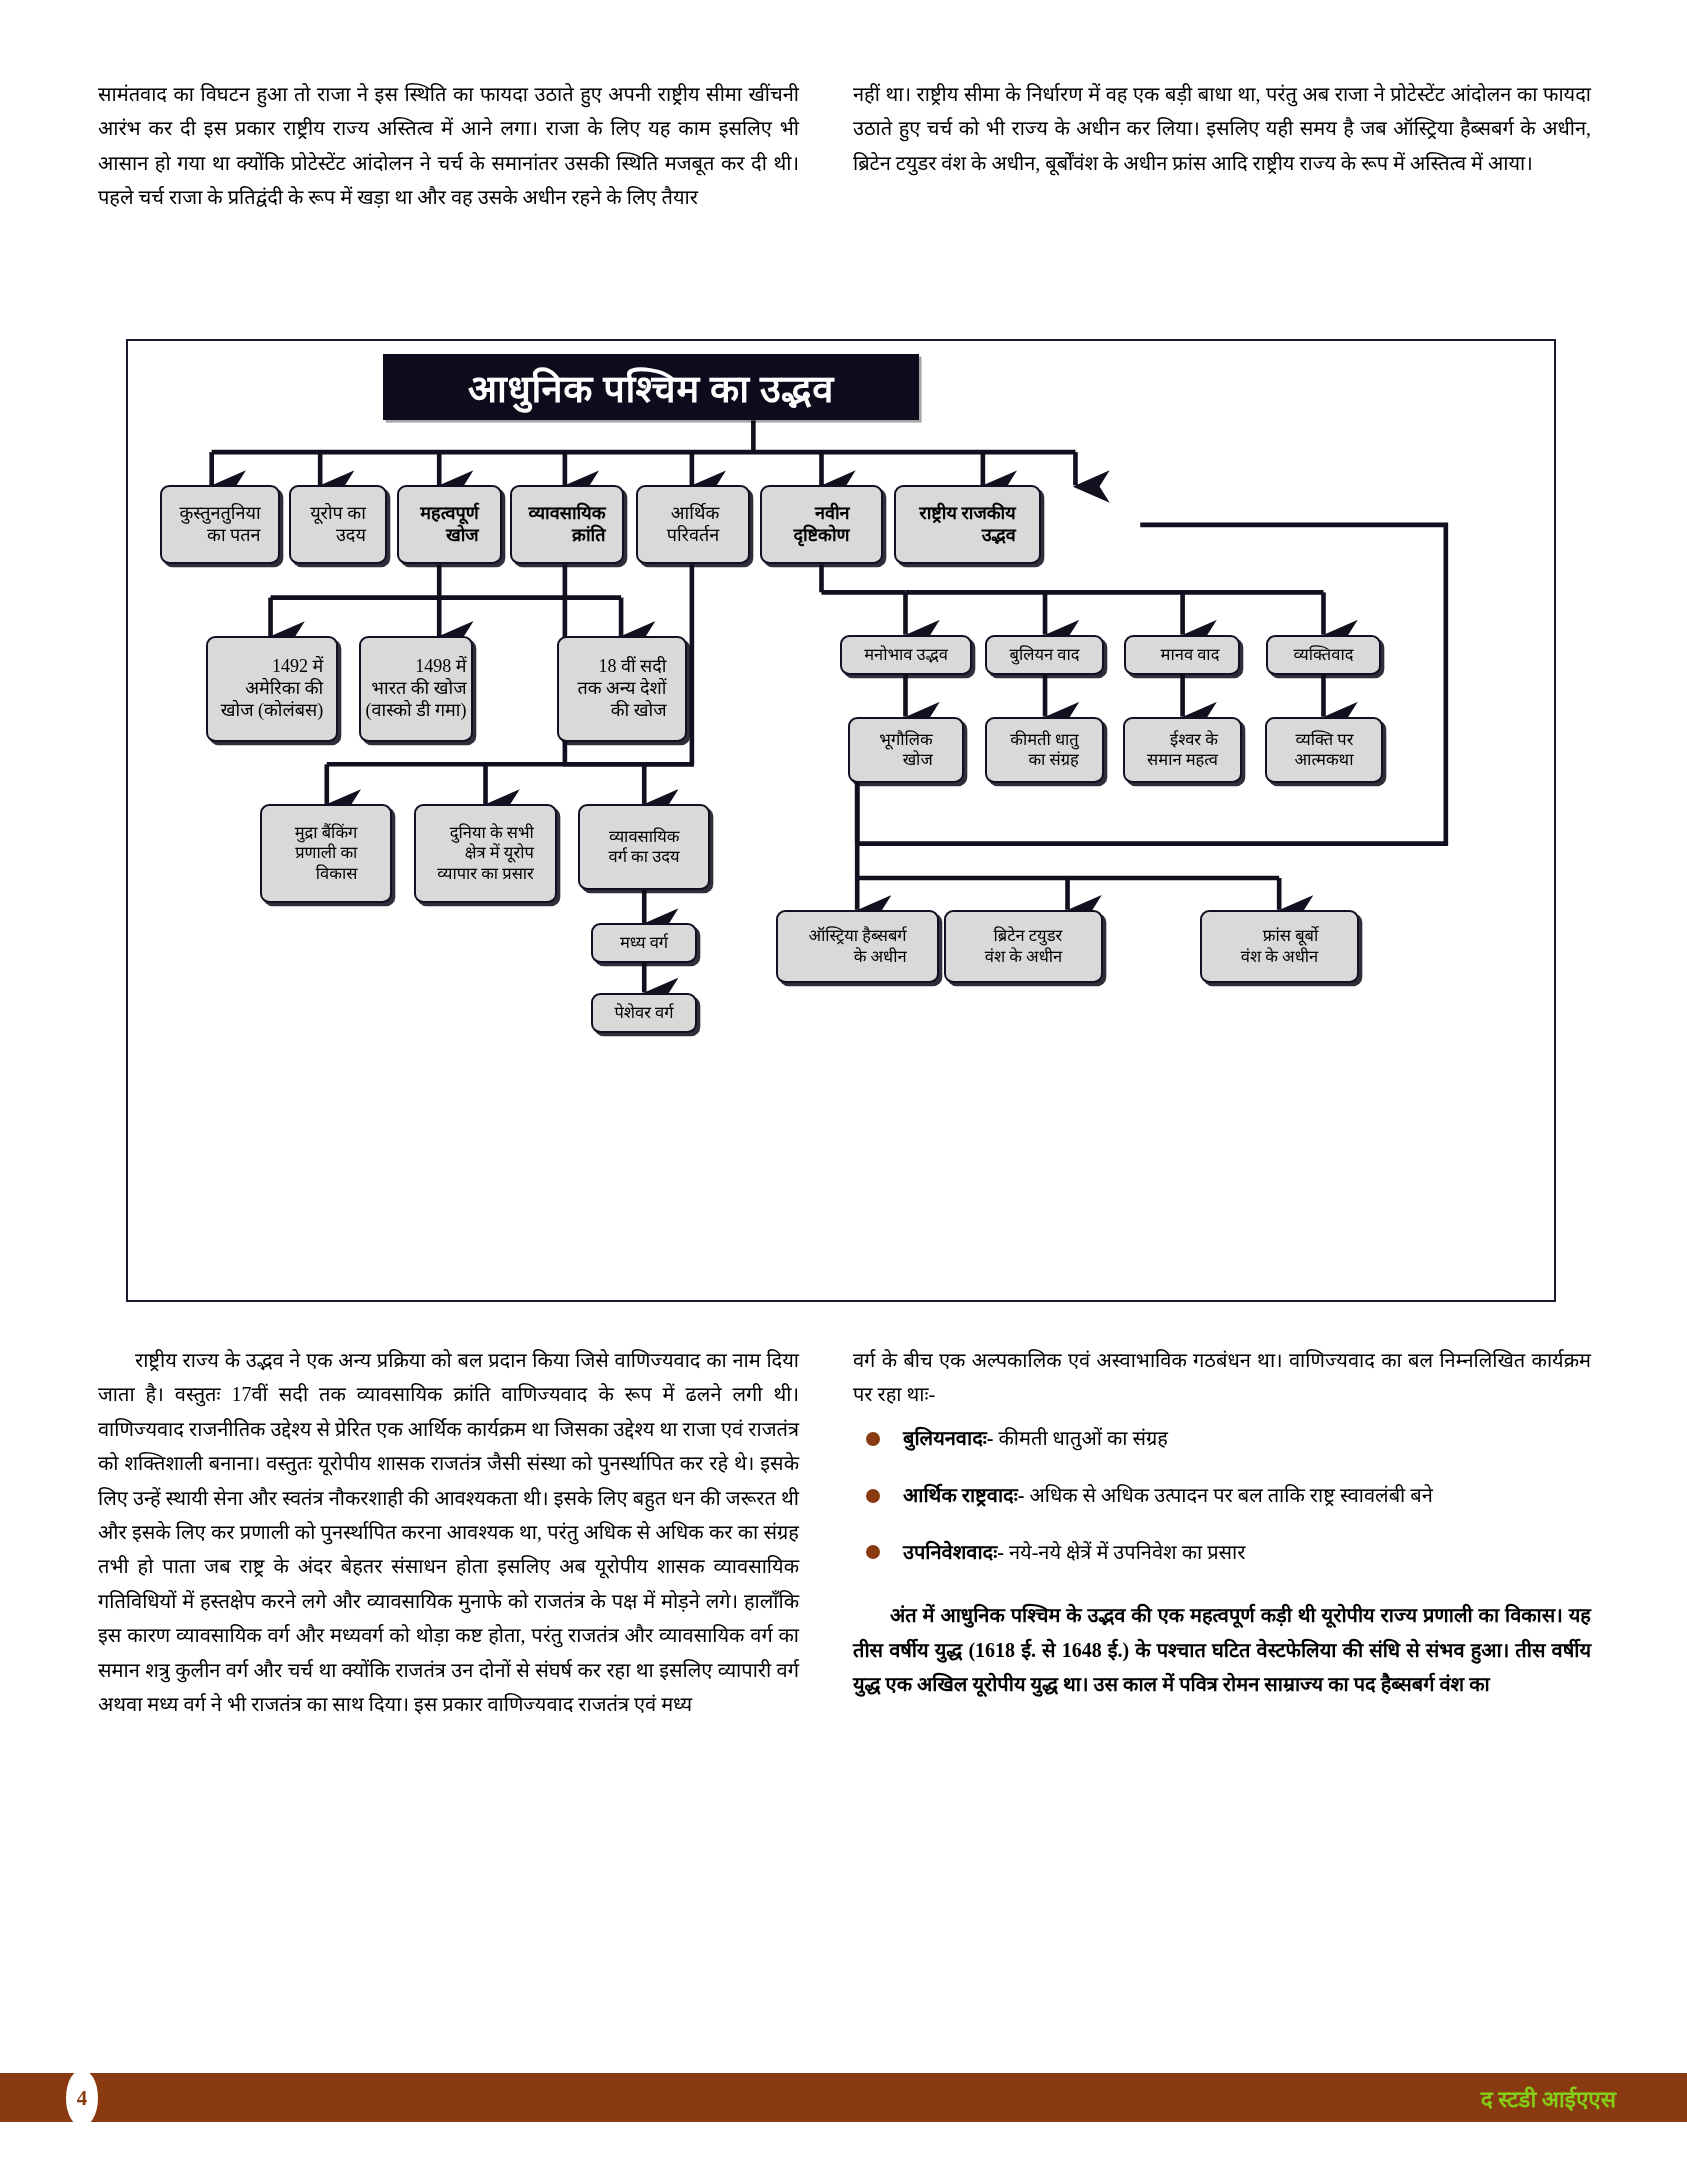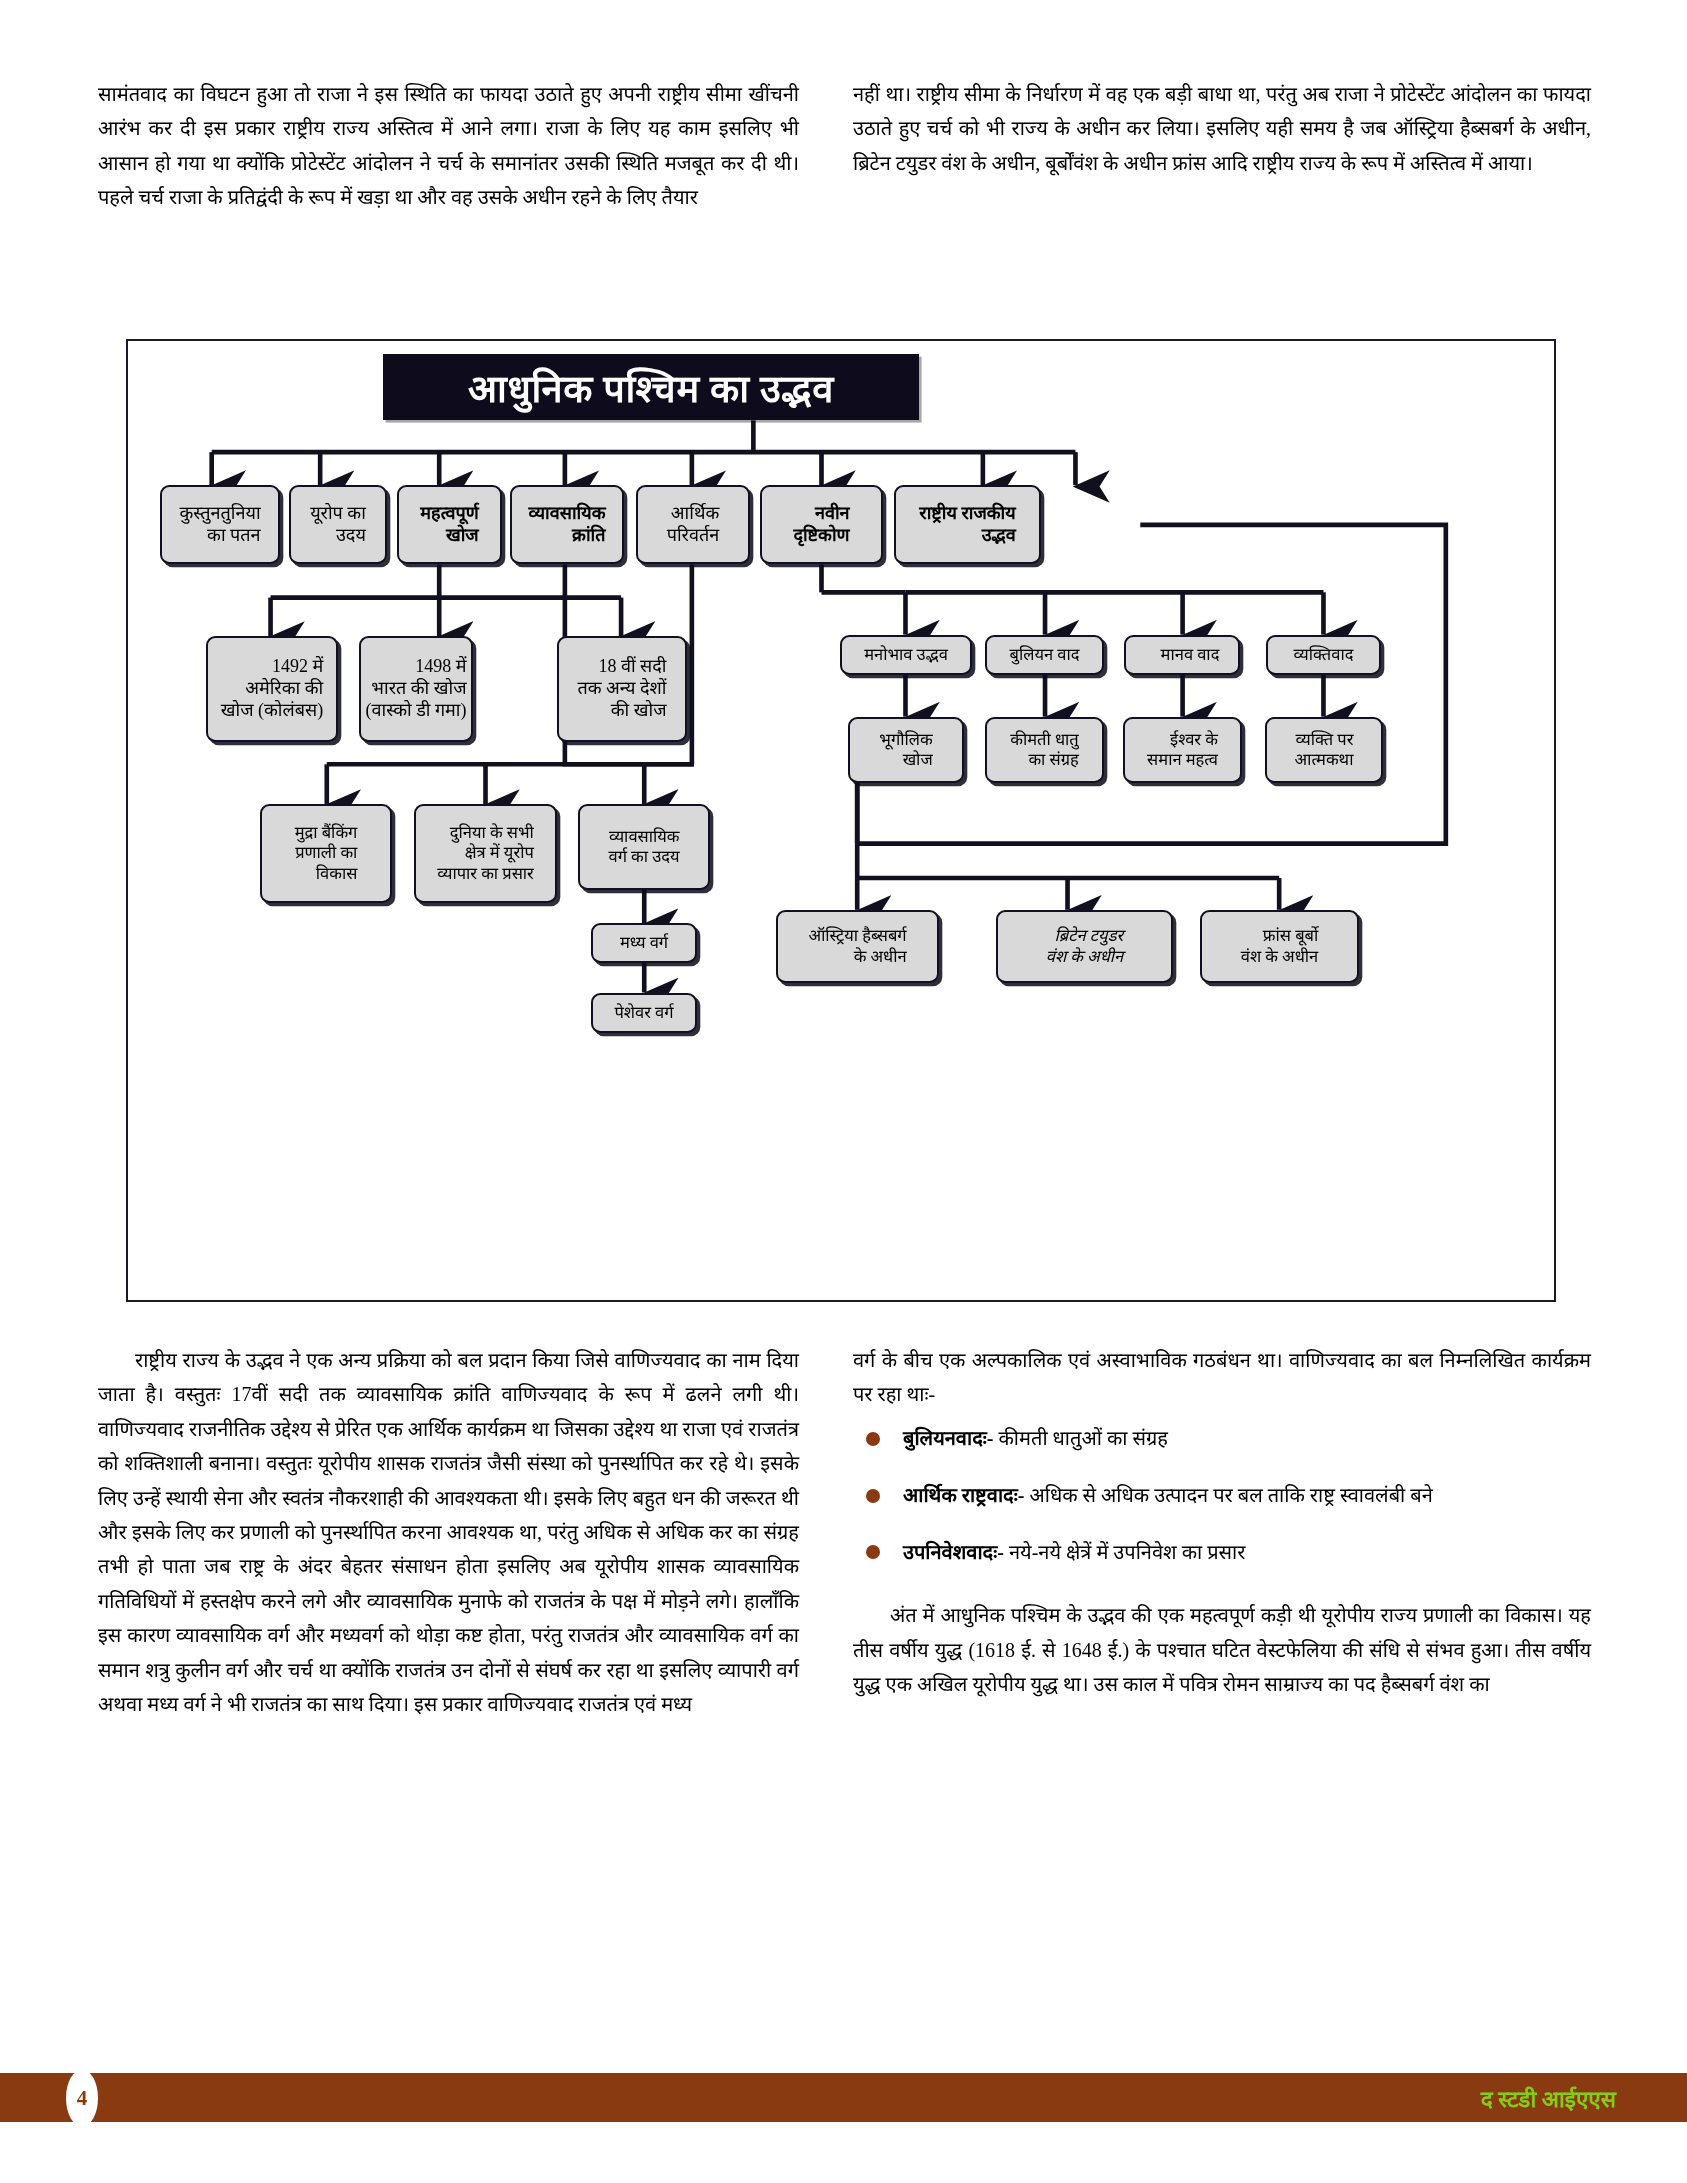--- a/index.html
+++ b/index.html
@@ -204,38 +204,38 @@
       <div class="node sm" style="left:1137px;top:376px;width:118px;height:66px;">व्यक्ति पर<br>आत्मकथा</div>
 
       <div class="node sm" style="left:132px;top:463px;width:132px;height:99px;">मुद्रा बैंकिंग<br>प्रणाली का<br>विकास</div>
       <div class="node sm" style="left:286px;top:463px;width:143px;height:99px;">दुनिया के सभी<br>क्षेत्र में यूरोप<br>व्यापार का प्रसार</div>
       <div class="node sm" style="left:450px;top:463px;width:132px;height:86px;">व्यावसायिक<br>वर्ग का उदय</div>
 
       <div class="node sm" style="left:463px;top:582px;width:106px;height:40px;">मध्य वर्ग</div>
       <div class="node sm" style="left:463px;top:652px;width:106px;height:40px;">पेशेवर वर्ग</div>
 
       <div class="node sm" style="left:648px;top:569px;width:163px;height:73px;">ऑस्ट्रिया हैब्सबर्ग<br>के अधीन</div>
-      <div class="node sm" style="left:868px;top:569px;width:177px;height:73px;font-style:italic;">ब्रिटेन टयुडर<br>वंश के अधीन</div>
+      <div class="node sm" style="left:816px;top:569px;width:159px;height:73px;">ब्रिटेन टयुडर<br>वंश के अधीन</div>
       <div class="node sm" style="left:1072px;top:569px;width:159px;height:73px;">फ्रांस बूर्बो<br>वंश के अधीन</div>
 
     </div>
   </div>
 
   <div id="bottom-left-col" class="col-text">
     <p class="indent">राष्ट्रीय राज्य के उद्भव ने एक अन्य प्रक्रिया को बल प्रदान किया जिसे वाणिज्यवाद का नाम दिया जाता है। वस्तुतः 17वीं सदी तक व्यावसायिक क्रांति वाणिज्यवाद के रूप में ढलने लगी थी। वाणिज्यवाद राजनीतिक उद्देश्य से प्रेरित एक आर्थिक कार्यक्रम था जिसका उद्देश्य था राजा एवं राजतंत्र को शक्तिशाली बनाना। वस्तुतः यूरोपीय शासक राजतंत्र जैसी संस्था को पुनर्स्थापित कर रहे थे। इसके लिए उन्हें स्थायी सेना और स्वतंत्र नौकरशाही की आवश्यकता थी। इसके लिए बहुत धन की जरूरत थी और इसके लिए कर प्रणाली को पुनर्स्थापित करना आवश्यक था, परंतु अधिक से अधिक कर का संग्रह तभी हो पाता जब राष्ट्र के अंदर बेहतर संसाधन होता इसलिए अब यूरोपीय शासक व्यावसायिक गतिविधियों में हस्तक्षेप करने लगे और व्यावसायिक मुनाफे को राजतंत्र के पक्ष में मोड़ने लगे। हालाँकि इस कारण व्यावसायिक वर्ग और मध्यवर्ग को थोड़ा कष्ट होता, परंतु राजतंत्र और व्यावसायिक वर्ग का समान शत्रु कुलीन वर्ग और चर्च था क्योंकि राजतंत्र उन दोनों से संघर्ष कर रहा था इसलिए व्यापारी वर्ग अथवा मध्य वर्ग ने भी राजतंत्र का साथ दिया। इस प्रकार वाणिज्यवाद राजतंत्र एवं मध्य</p>
   </div>
 
   <div id="bottom-right-col" class="col-text">
     <p>वर्ग के बीच एक अल्पकालिक एवं अस्वाभाविक गठबंधन था। वाणिज्यवाद का बल निम्नलिखित कार्यक्रम पर रहा थाः-</p>
     <ul class="bullets" id="bullet-list">
         <li><span class="dot"></span><b>बुलियनवादः-</b><span> कीमती धातुओं का संग्रह</span></li>
         <li><span class="dot"></span><b>आर्थिक राष्ट्रवादः-</b><span> अधिक से अधिक उत्पादन पर बल ताकि राष्ट्र स्वावलंबी बने</span></li>
         <li><span class="dot"></span><b>उपनिवेशवादः-</b><span> नये-नये क्षेत्रें में उपनिवेश का प्रसार</span></li>
       </ul>
-    <p class="indent" style="margin-top:29px;">अंत में आधुनिक पश्चिम के उद्भव की एक महत्वपूर्ण कड़ी थी यूरोपीय राज्य प्रणाली का विकास। यह तीस वर्षीय युद्ध (1618 ई. से 1648 ई.) के पश्चात घटित वेस्टफेलिया की संधि से संभव हुआ। तीस वर्षीय युद्ध एक अखिल यूरोपीय युद्ध था। उस काल में पवित्र रोमन साम्राज्य का पद हैब्सबर्ग वंश का</p>
+    <p class="indent" style="margin-top:29px;font-weight:bold;">अंत में आधुनिक पश्चिम के उद्भव की एक महत्वपूर्ण कड़ी थी यूरोपीय राज्य प्रणाली का विकास। यह तीस वर्षीय युद्ध (1618 ई. से 1648 ई.) के पश्चात घटित वेस्टफेलिया की संधि से संभव हुआ। तीस वर्षीय युद्ध एक अखिल यूरोपीय युद्ध था। उस काल में पवित्र रोमन साम्राज्य का पद हैब्सबर्ग वंश का</p>
   </div>
 
   <div id="footer-bar">
     <div id="page-num-badge">4</div>
     <div id="footer-brand">द स्टडी आईएएस</div>
   </div>
 
 </div>
 
 

